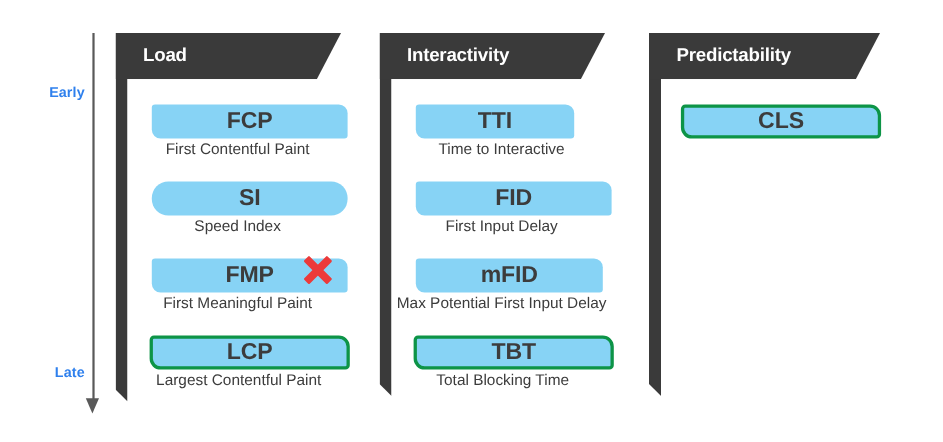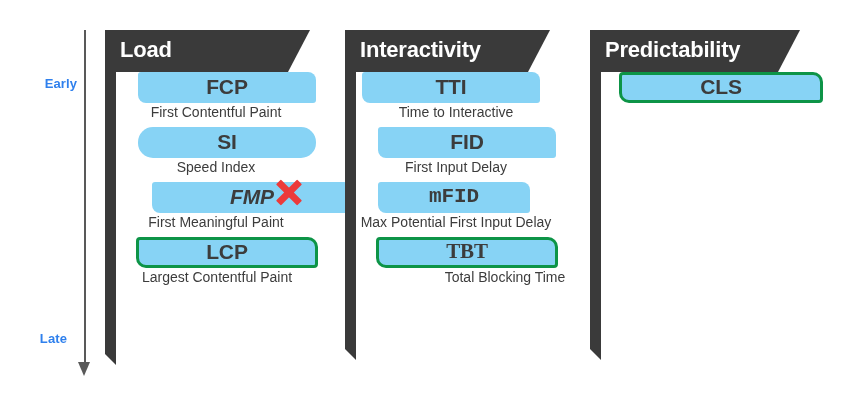--- a/index.html
+++ b/index.html
@@ -47,21 +47,21 @@
     color: #2f80ed;
     font-weight: bold;
     font-size: 13px;
     letter-spacing: 0.1px;
     white-space: nowrap;
     text-align: right;
     width: 58px;
     right: auto;
   }
   .axis-label.early { left: 19px; top: 76px; }
-  .axis-label.late  { left: 9px; top: 331px; }
+  .axis-label.late  { left: 19px; top: 331px; }
 
   
   .column {
     position: absolute;
     top: 30px;
   }
   .col-rail {
     position: absolute;
     left: 0;
     top: 0;
@@ -73,45 +73,46 @@
   .col-header {
     position: absolute;
     left: 0;
     top: 0;
     height: 42px;
     background: #3a3a3a;
     filter: drop-shadow(2px 2px 2px rgba(0,0,0,0.20));
   }
   .col-header-title {
     position: absolute;
-    left: 15px;
+    left: 25px;
     top: 50%;
     transform: translateY(-52%);
     color: #ffffff;
-    font-size: 22px;
+    font-size: 17px;
     font-weight: bold;
     letter-spacing: -0.2px;
     white-space: nowrap;
     text-align: right;
   }
 
   .col-body {
     position: absolute;
     left: 11px;
     top: 42px;
   }
 
   
   .metric {
     position: relative;
     margin-bottom: 8px;
   }
   .pill-wrap {
     position: relative;
     height: 31px;
+    margin-top: 23px;
   }
   .pill {
     position: absolute;
     left: 0;
     top: 0;
     height: 31px;
     box-sizing: border-box;
     background: #87d3f5;
     border-radius: 3px 8px 3px 8px;
     display: flex;
@@ -191,21 +192,21 @@
           <div class="metric">
             <div class="pill-wrap">
               <div class="pill" style="width: 178px; left: 22px; border-radius: 15px;">
                 <div class="pill-label">SI</div>
               </div>
             </div>
             <div class="metric-caption" style="width: 200px; margin-left: 0px;">Speed Index</div>
           </div>
           <div class="metric">
             <div class="pill-wrap">
-              <div class="pill" style="width: 200px; left: 36px; font-style: italic;">
+              <div class="pill" style="width: 178px; left: 22px;">
                 <div class="pill-label">FMP</div>
               </div>
               <div class="x-mark" style="left: 156px;">
                 <span class="a"></span>
                 <span class="b"></span>
               </div>
             </div>
             <div class="metric-caption" style="width: 200px; margin-left: 0px;">First Meaningful Paint</div>
           </div>
           <div class="metric">
@@ -219,61 +220,61 @@
         </div>
       </div>
       <div class="column" style="left: 345px; width: 210px;">
         <div class="col-rail" style="height: 330px;"></div>
         <div class="col-header" style="width: 205px; clip-path: polygon(0px 0px, 100% 0px, calc(100% - 22px) 100%, 0px 100%);">
           <div class="col-header-title">Interactivity</div>
         </div>
         <div class="col-body" style="width: 199px;">
           <div class="metric">
             <div class="pill-wrap">
-              <div class="pill" style="width: 178px; left: 6px;">
+              <div class="pill" style="width: 144px; left: 22px;">
                 <div class="pill-label">TTI</div>
               </div>
             </div>
             <div class="metric-caption" style="width: 200px; margin-left: 0px;">Time to Interactive</div>
           </div>
           <div class="metric">
             <div class="pill-wrap">
               <div class="pill" style="width: 178px; left: 22px;">
                 <div class="pill-label">FID</div>
               </div>
             </div>
             <div class="metric-caption" style="width: 200px; margin-left: 0px;">First Input Delay</div>
           </div>
           <div class="metric">
             <div class="pill-wrap">
-              <div class="pill" style="width: 152px; left: 22px; font-family: Liberation Mono, monospace;">
+              <div class="pill" style="width: 170px; left: 22px;">
                 <div class="pill-label">mFID</div>
               </div>
             </div>
             <div class="metric-caption" style="width: 200px; margin-left: 0px;">Max Potential First Input Delay</div>
           </div>
           <div class="metric">
             <div class="pill-wrap">
-              <div class="pill highlight" style="width: 182px; left: 20px; font-family: Liberation Serif, serif;">
+              <div class="pill highlight" style="width: 182px; left: 20px;">
                 <div class="pill-label">TBT</div>
               </div>
             </div>
-            <div class="metric-caption" style="width: 202px; margin-left: 0px; padding-left: 48px;">Total Blocking Time</div>
+            <div class="metric-caption" style="width: 202px; margin-left: 0px;">Total Blocking Time</div>
           </div>
         </div>
       </div>
       <div class="column" style="left: 590px; width: 215px;">
         <div class="col-rail" style="height: 330px;"></div>
         <div class="col-header" style="width: 210px; clip-path: polygon(0px 0px, 100% 0px, calc(100% - 22px) 100%, 0px 100%);">
           <div class="col-header-title">Predictability</div>
         </div>
         <div class="col-body" style="width: 204px;">
           <div class="metric">
             <div class="pill-wrap">
-              <div class="pill highlight" style="width: 204px; left: 18px;">
+              <div class="pill highlight" style="width: 182px; left: 18px;">
                 <div class="pill-label">CLS</div>
               </div>
             </div>
           </div>
         </div>
       </div>
     </div>
 </div>
 
 </body></html>

